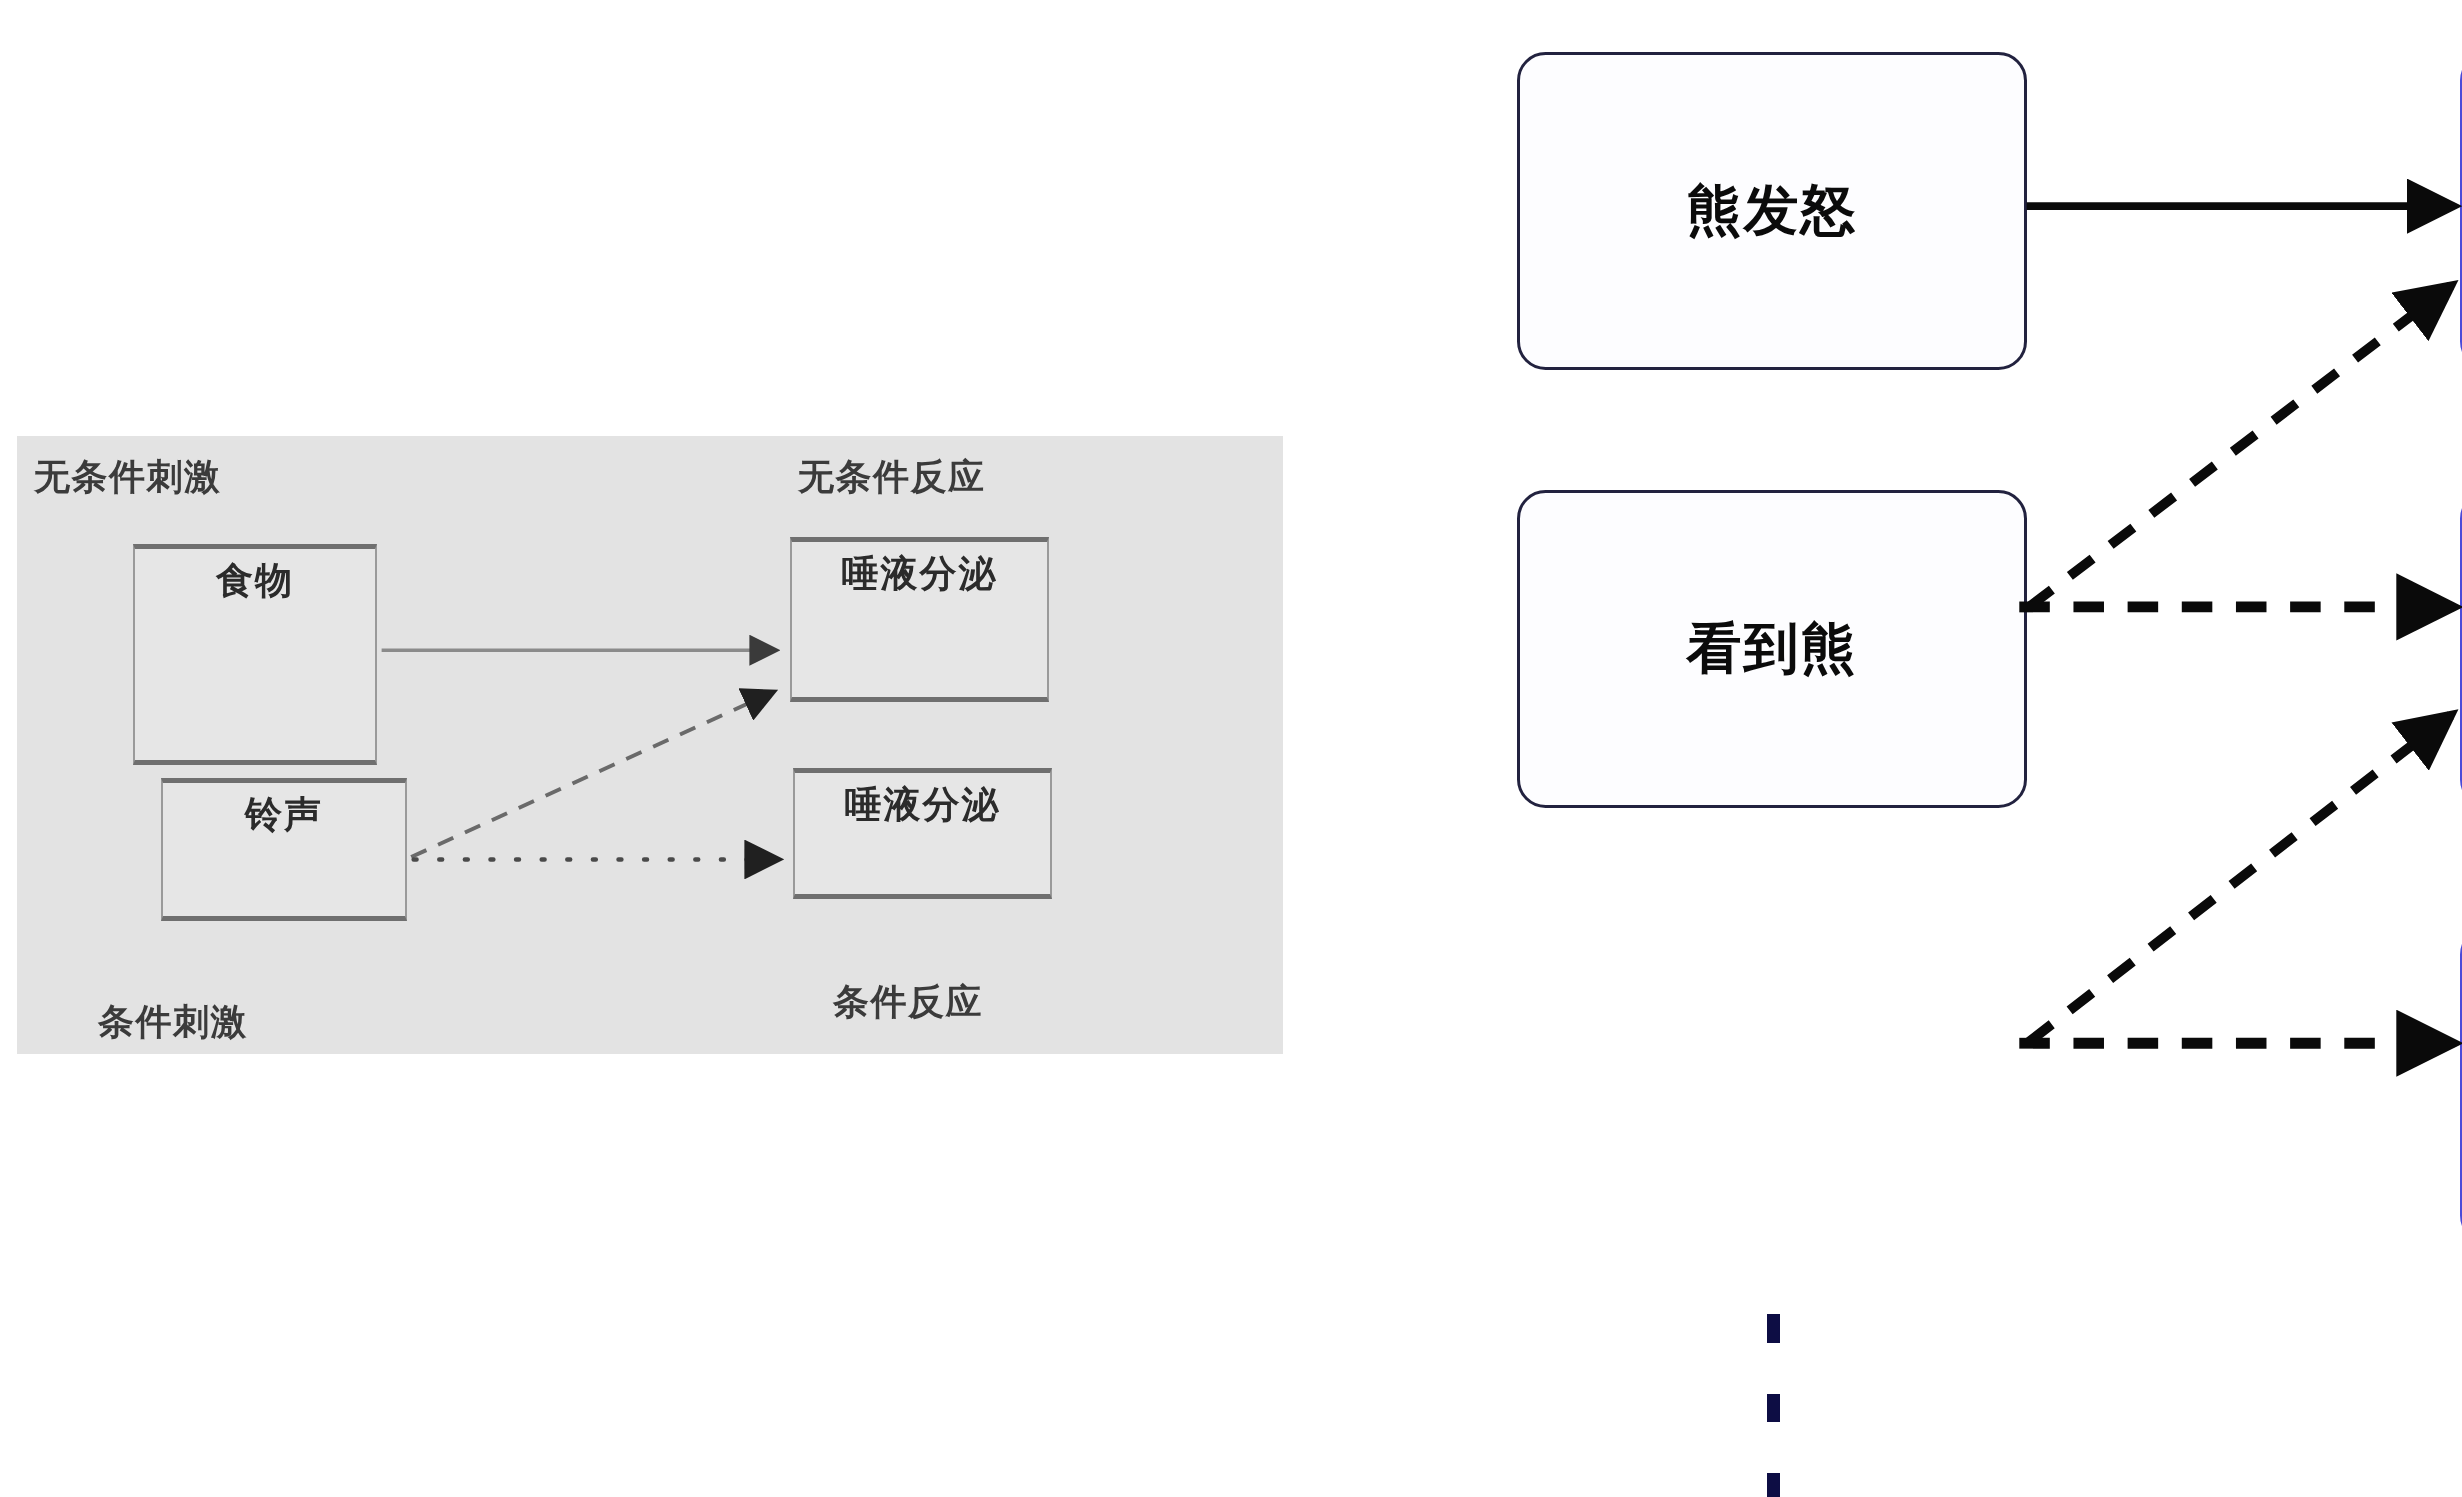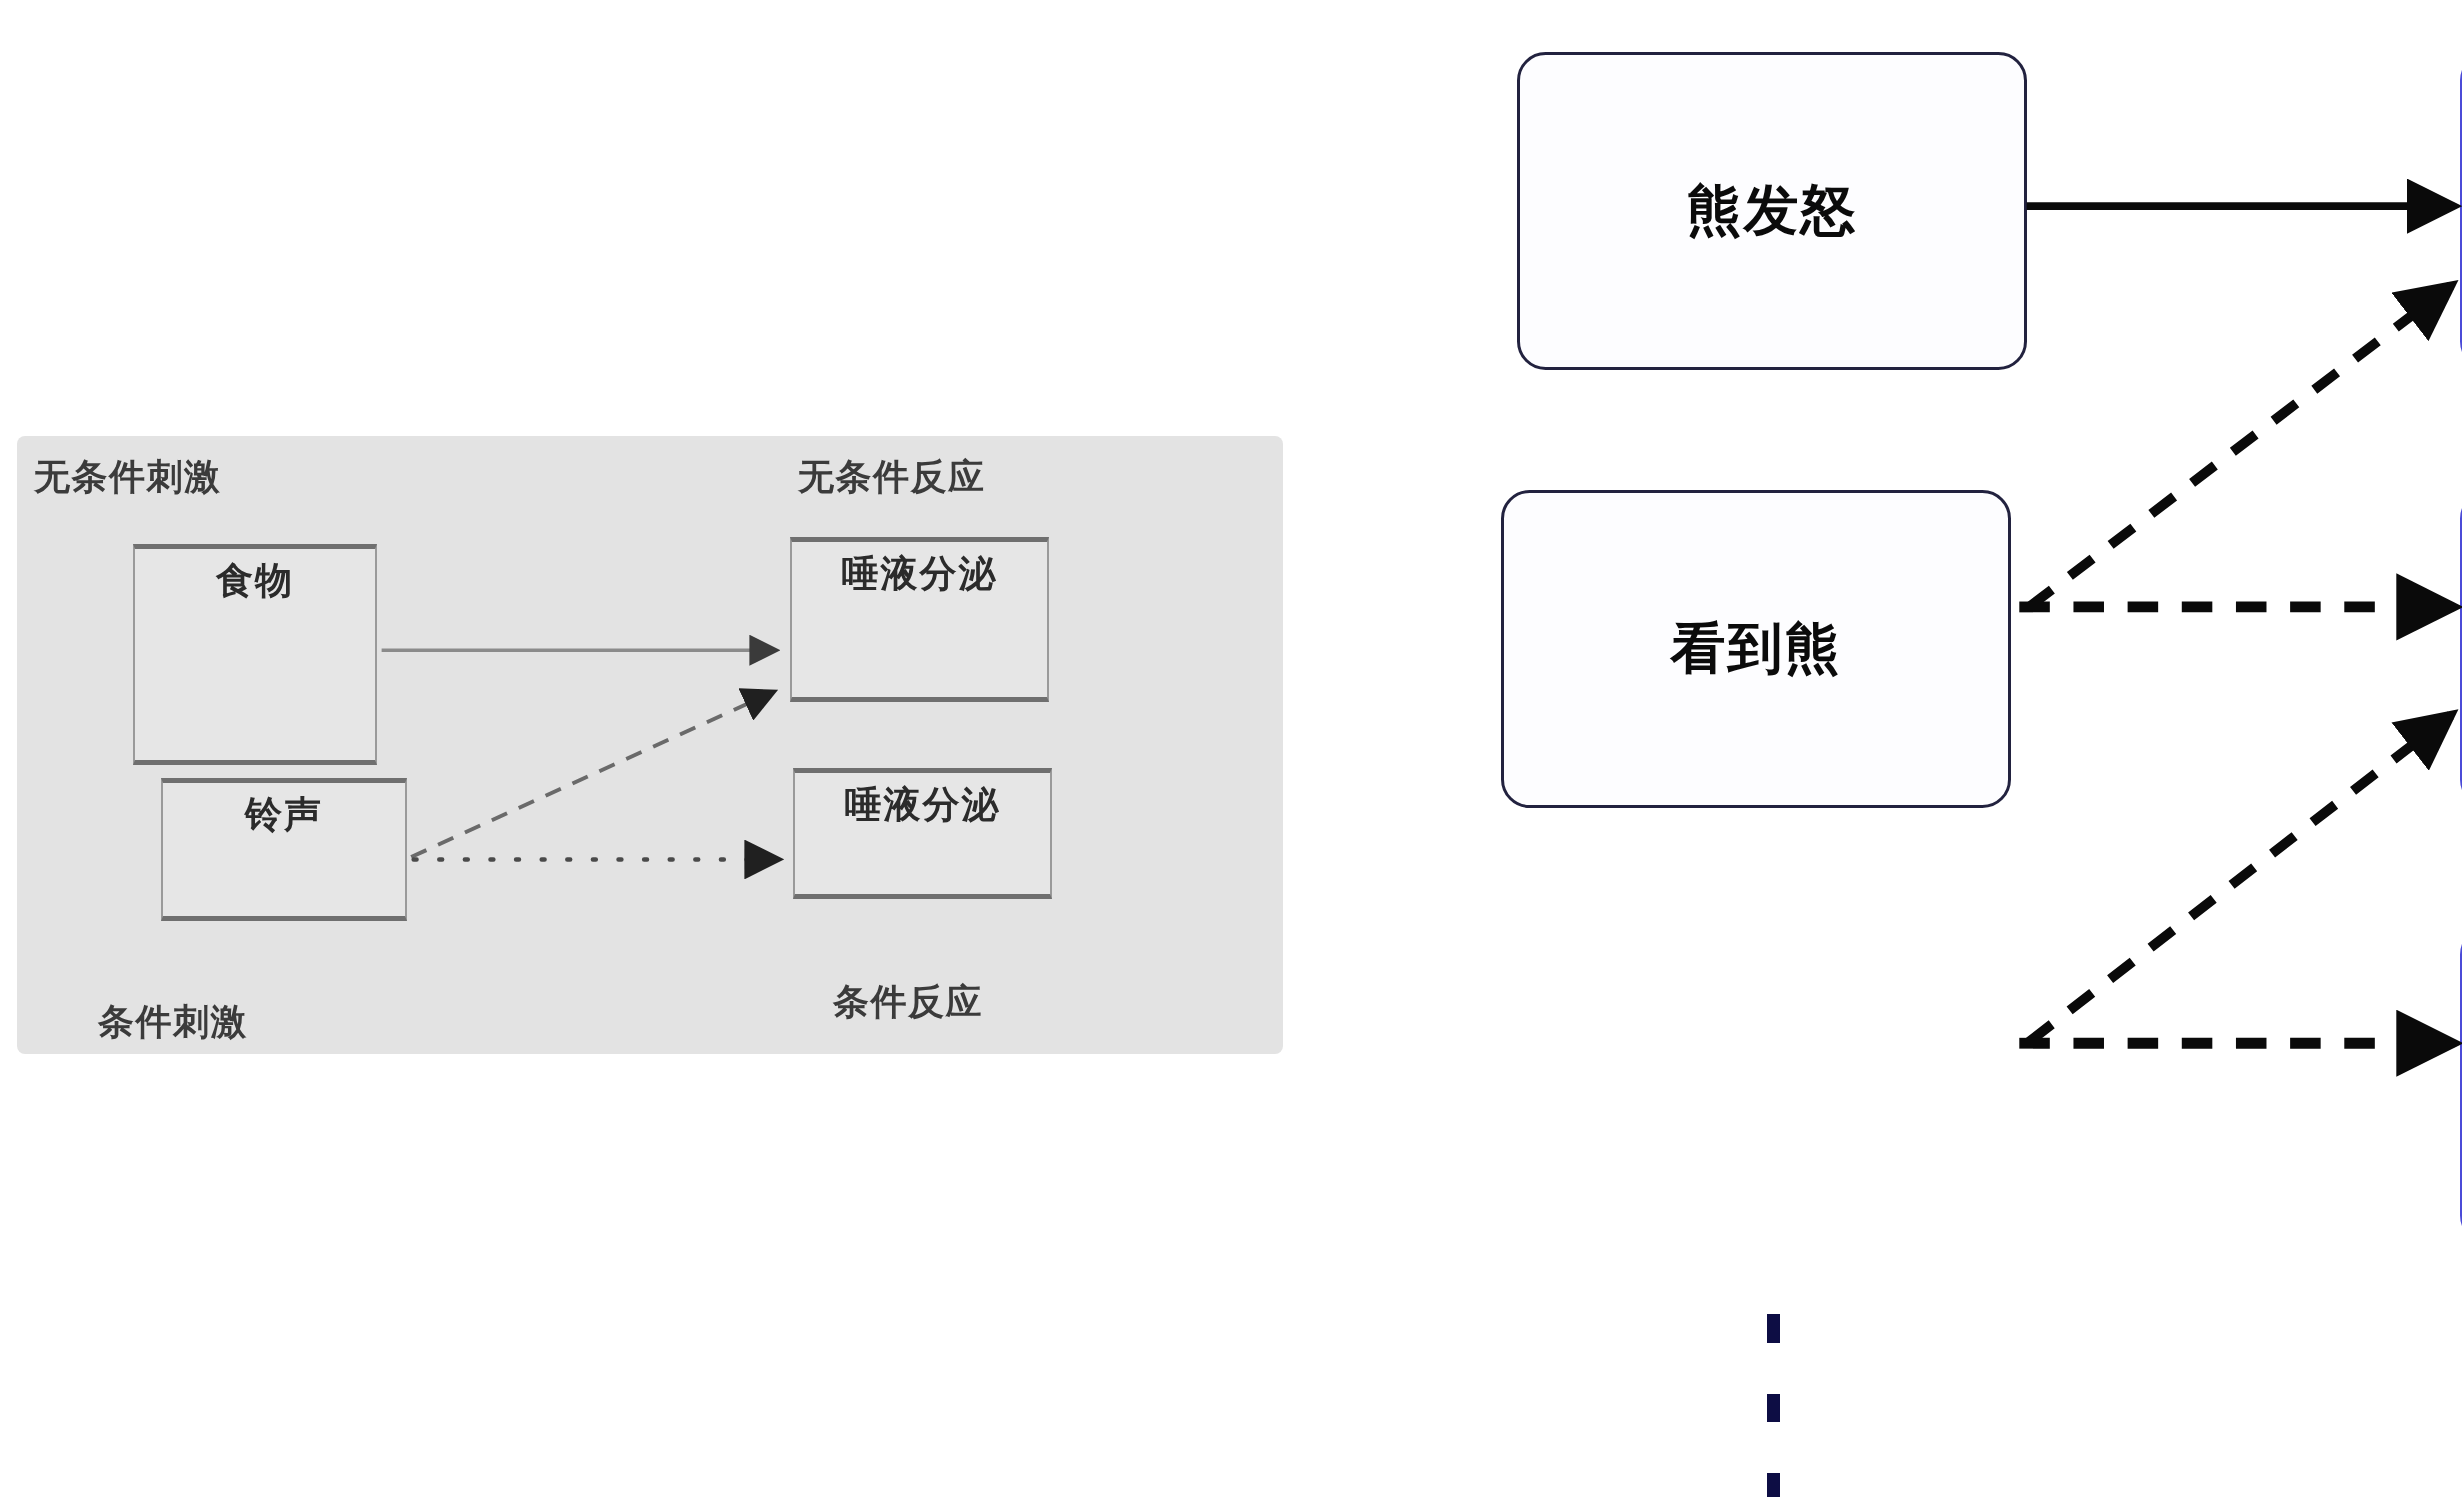--- a/index.html
+++ b/index.html
@@ -3,21 +3,20 @@
 <meta charset="utf-8">
 <style>
   html,body{margin:0;padding:0;background:#ffffff;}
   body{width:3306px;height:1498px;position:relative;overflow:hidden;
        font-family:"Liberation Sans","DejaVu Sans",sans-serif;}
 
   
   #classical-panel{
     position:absolute;left:17px;top:436px;width:1266px;height:618px;
     background:#e3e3e3;
-    border-radius:8px;
   }
   .cc-caption{
     position:absolute;color:#3b3b3b;font-size:36px;font-weight:700;
     letter-spacing:1.5px;white-space:nowrap;
     font-family:"DejaVu Sans","Liberation Sans",sans-serif;
   }
   .cc-box{
     position:absolute;background:#e6e6e6;
     border:2.5px solid #9a9a9a;
     border-top:5.9px solid #6f6f6f;border-bottom:5.9px solid #6f6f6f;
@@ -99,21 +98,21 @@
     <line x1="805" y1="860" x2="1545" y2="860" stroke="#4a4a4a" stroke-width="9" stroke-dasharray="6 46" stroke-linecap="round" marker-end="url(#ccHeadDk)"></line>
   </svg>
 </div>
 
 <div id="rl-diagram">
 
   <div class="rl-box state" style="left:64px;top:52px;width:510px;height:318px;">
     <span class="cjk">熊发怒</span>
   </div>
 
-  <div class="rl-box state" style="left:48px;top:490px;width:510px;height:318px;">
+  <div class="rl-box state" style="left:64px;top:490px;width:510px;height:318px;">
     <span class="cjk">看到熊</span>
   </div>
 
 
   <div class="rl-box value" style="left:1007px;top:52px;width:500px;height:318px;">
     
   </div>
 
   <div class="rl-box value" style="left:1007px;top:490px;width:500px;height:318px;">
     

